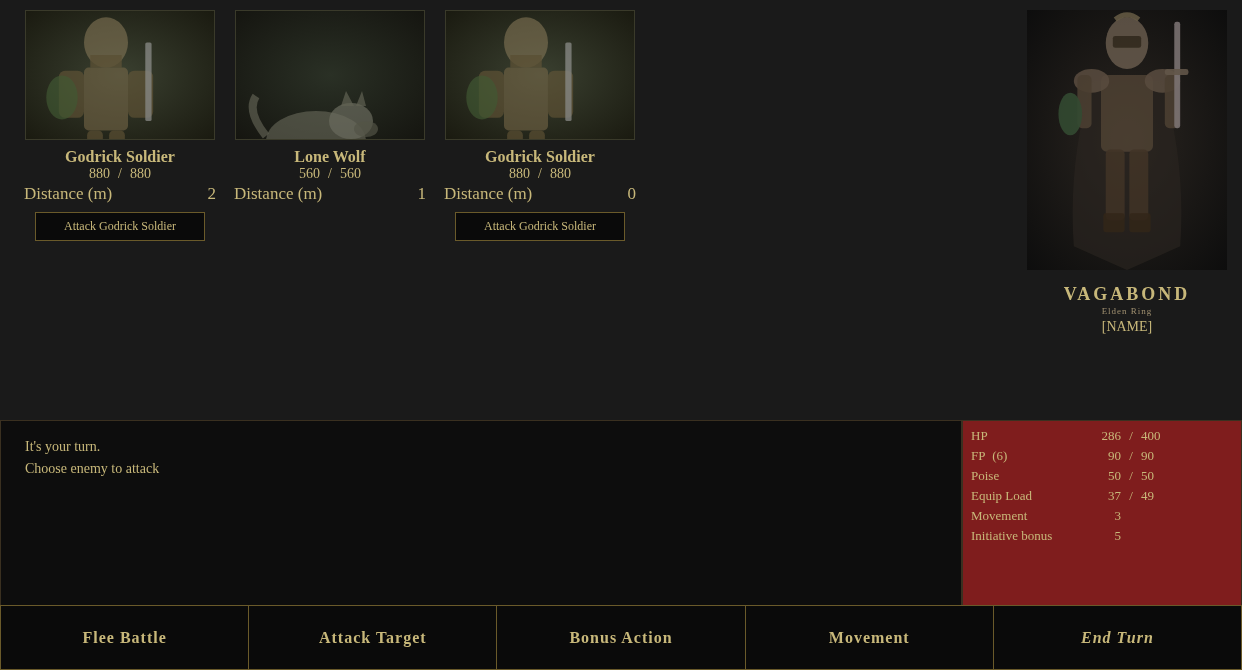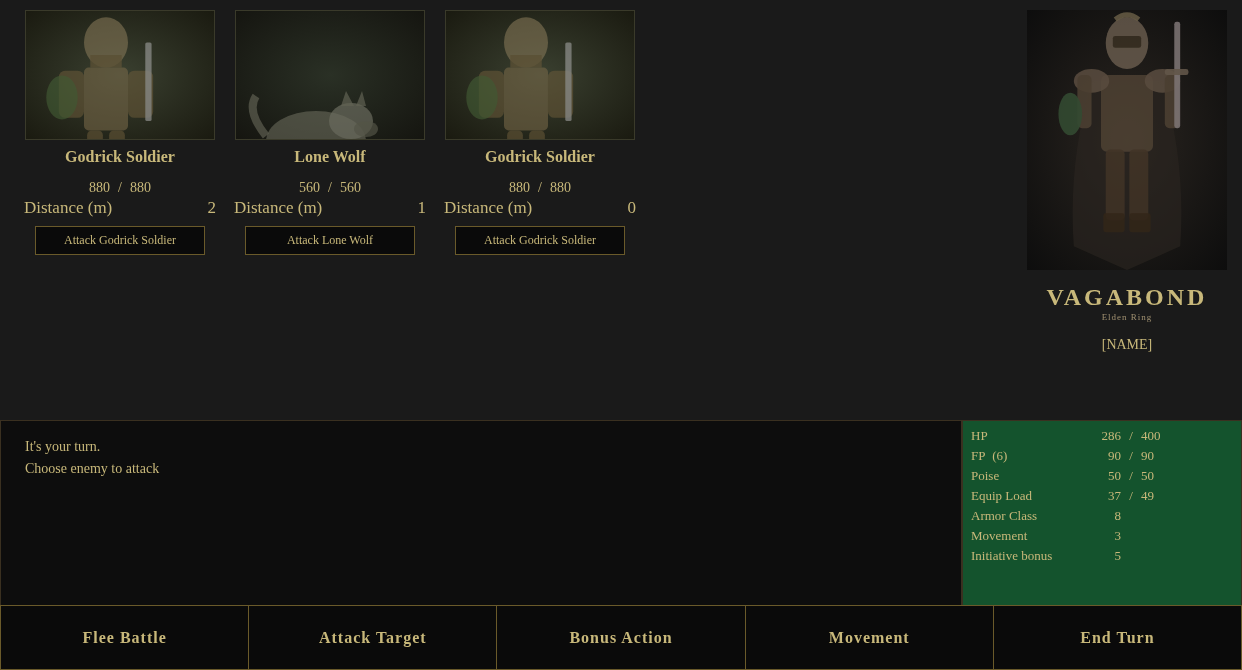--- a/index.html
+++ b/index.html
@@ -61,21 +61,21 @@
       margin-top: 8px;
       text-align: center;
     }
 
     .enemy-hp {
       display: flex;
       align-items: center;
       gap: 8px;
       font-size: 14px;
       color: #c8b87a;
-      margin-top: 14px;
+      margin-top: 0;
     }
 
     .enemy-hp-slash {
       color: #c8b87a;
     }
 
     .enemy-distance {
       display: flex;
       align-items: center;
       gap: 6px;
@@ -137,38 +137,38 @@
     }
 
     
     .knight-svg {
       width: 160px;
       height: 220px;
       opacity: 0.7;
     }
 
     .player-class {
-      font-size: 24px;
+      font-size: 18px;
       font-weight: bold;
       color: #c8b87a;
       letter-spacing: 3px;
       margin-top: 4px;
     }
 
     .player-subtitle {
       font-size: 9px;
       color: #a09070;
       letter-spacing: 1px;
       margin-top: 1px;
     }
 
     .player-name {
       font-size: 14px;
       color: #c8b87a;
-      margin-top: 15px;
+      margin-top: 3px;
     }
 
     .stat-row {
       display: flex;
       align-items: center;
       font-size: 13px;
       color: #c8b87a;
       padding: 2px 0;
     }
 
@@ -242,21 +242,21 @@
       border-bottom: none;
       padding: 15px 24px;
     }
 
     .stats-area {
       position: absolute;
       bottom: 0;
       right: 0;
       width: 280px;
       height: 190px;
-      background: #14532d;
+      background: #7f1d1d;
       border: 1px solid #3a3020;
       border-bottom: none;
       padding: 5px 8px;
     }
   </style>
 </head>
 <body>
 
 <div class="enemies-section">
 
@@ -317,21 +317,20 @@
     <div class="enemy-name">Lone Wolf</div>
     <div class="enemy-hp">
       <span>560</span>
       <span class="enemy-hp-slash">/</span>
       <span>560</span>
     </div>
     <div class="enemy-distance">
       <span class="enemy-distance-label">Distance (m)</span>
       <span class="enemy-distance-value">1</span>
     </div>
-    <button class="attack-btn">Attack Lone Wolf</button>
   </div>
 
   <div class="enemy-card">
     <div class="enemy-portrait portrait-soldier-2">
       <svg class="knight-svg" viewBox="0 0 100 140" xmlns="http://www.w3.org/2000/svg">
         <ellipse cx="50" cy="20" rx="14" ry="16" fill="#8a7a5a" opacity="0.8"></ellipse>
         <rect x="40" y="28" width="20" height="8" fill="#6a5a3a" opacity="0.8"></rect>
         <rect x="36" y="36" width="28" height="40" rx="3" fill="#7a6a4a" opacity="0.8"></rect>
         <rect x="20" y="38" width="16" height="30" rx="4" fill="#6a5a3a" opacity="0.8"></rect>
         <rect x="64" y="38" width="16" height="30" rx="4" fill="#6a5a3a" opacity="0.8"></rect>
@@ -417,37 +416,33 @@
     <span class="stat-slash">/</span>
     <span class="stat-max">50</span>
   </div>
   <div class="stat-row">
     <span class="stat-label">Equip Load</span>
     <span class="stat-value">37</span>
     <span class="stat-slash">/</span>
     <span class="stat-max">49</span>
   </div>
   <div class="stat-row">
-    <span class="stat-label">Armor Class</span>
-    <span class="stat-value">8</span>
-  </div>
-  <div class="stat-row">
     <span class="stat-label">Movement</span>
     <span class="stat-value">3</span>
   </div>
   <div class="stat-row">
     <span class="stat-label">Initiative bonus</span>
     <span class="stat-value">5</span>
   </div>
 </div>
 
 <div class="log-area" style="position: absolute; bottom: 65px; left: 0px; right: 280px; height: 185px;">
   <div class="message-line">It's your turn.</div>
   <div class="message-line">Choose enemy to attack</div>
 </div>
 
 <div class="bottom-buttons-row" style="position: absolute; bottom: 0px; left: 0px; right: 0px; height: 65px; display: flex;">
   <button class="action-button" style="border-right:none;">Flee Battle</button>
   <button class="action-button" style="border-right:none;">Attack Target</button>
   <button class="action-button" style="border-right:none;">Bonus Action</button>
   <button class="action-button" style="border-right:none; flex:1; max-width: calc(25% - 0px);">Movement</button>
-  <button class="action-button" style="width:240px; flex-shrink:0;">End Turn</button>
+  <button class="action-button" style="width:240px; flex-shrink:0;font-style:italic;">End Turn</button>
 </div>
 
 </body></html>

